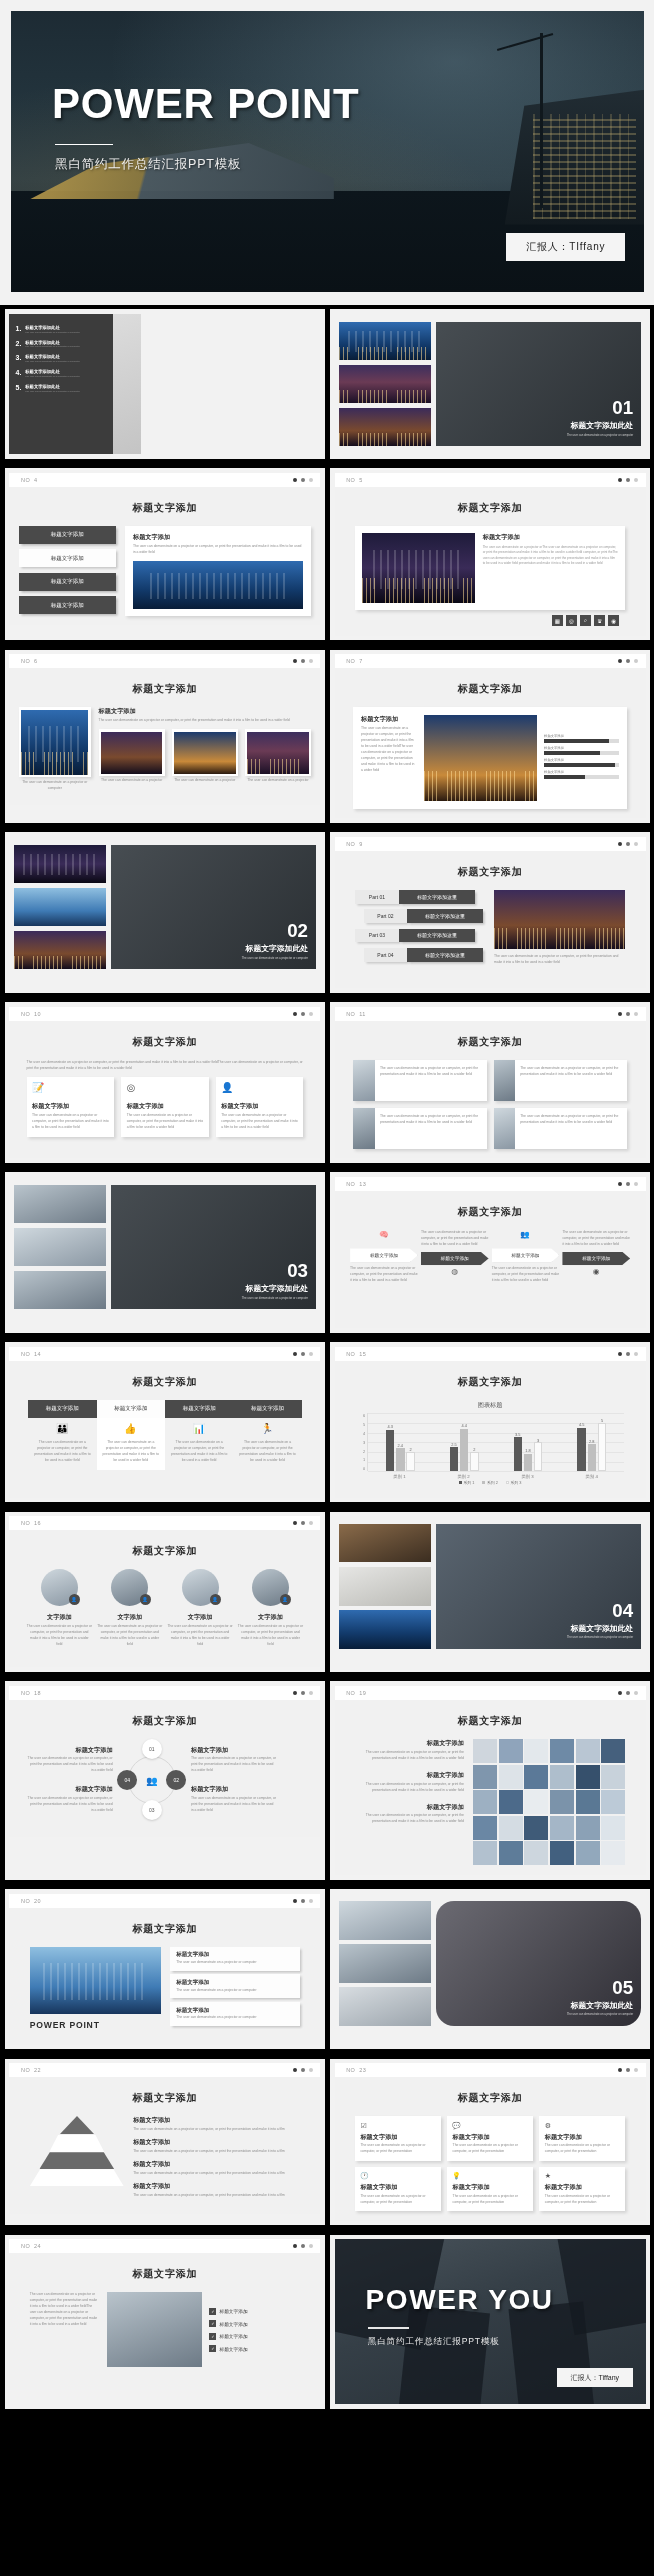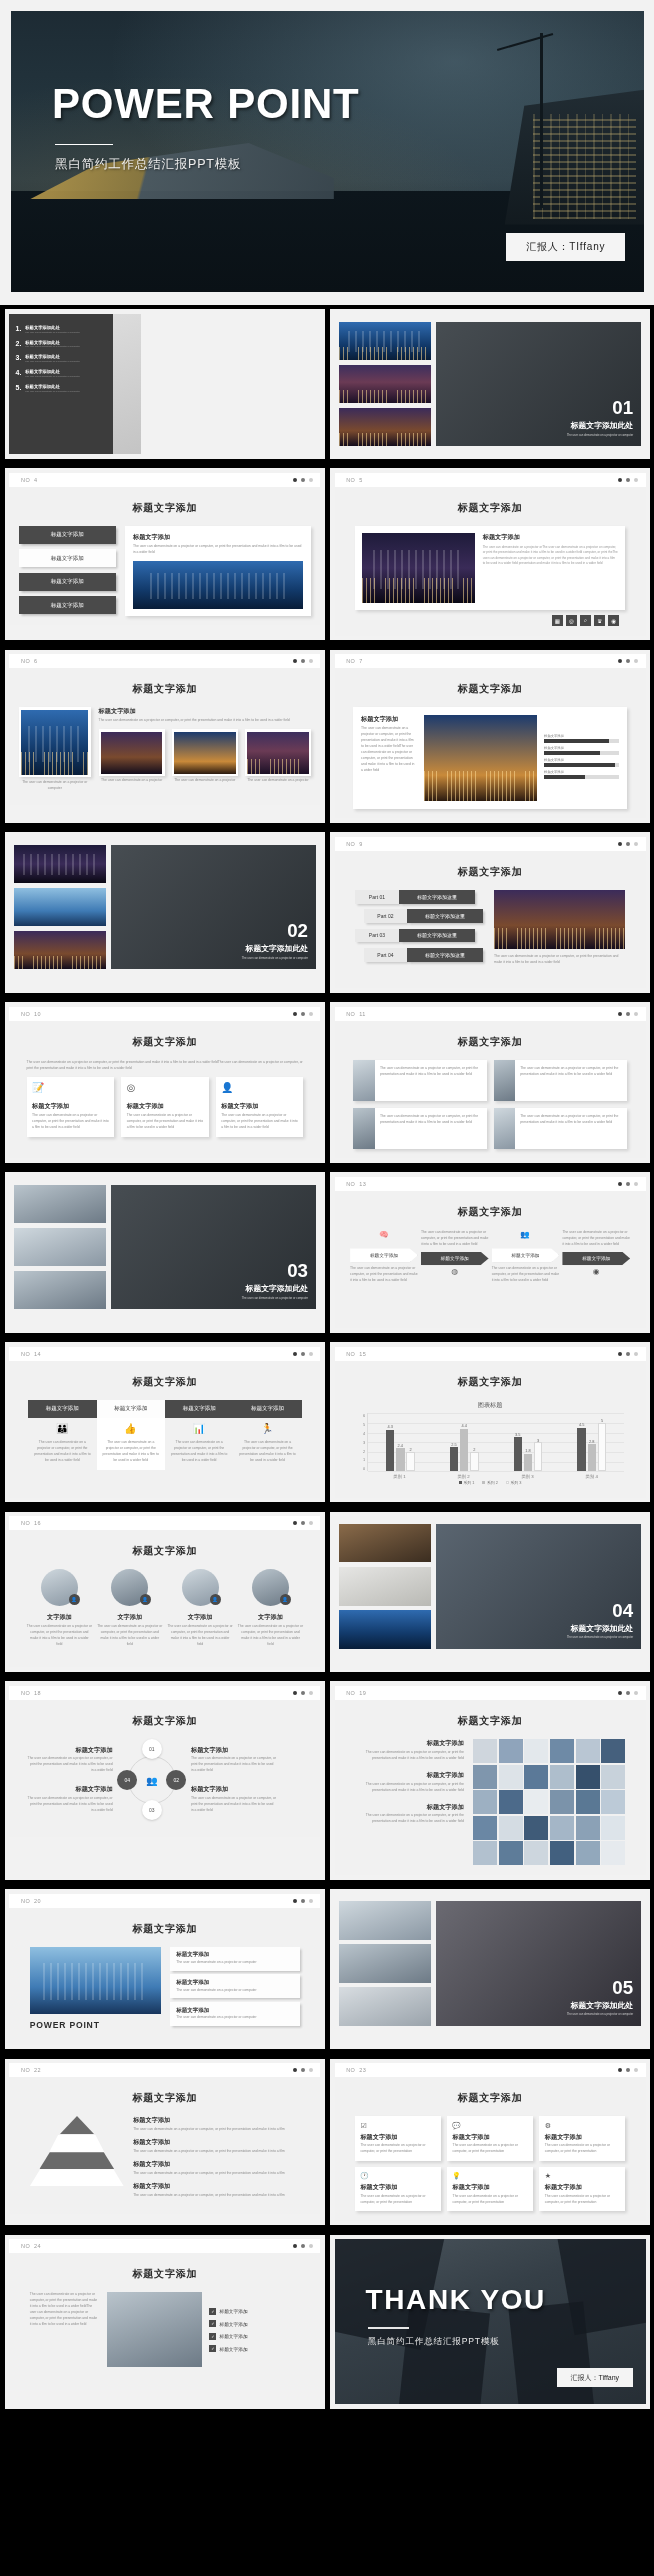--- a/index.html
+++ b/index.html
@@ -946,21 +946,21 @@
       </div>
     </div>
 
     <div class="cell">
       <div style="display:flex;gap:4.7px;height:140px;padding:7.8px 4.7px;">
         <div style="width:92px;display:flex;flex-direction:column;gap:4.7px;">
           <div class="ph ph-person" style="flex:1;"></div>
           <div class="ph ph-office" style="flex:1;"></div>
           <div class="ph" style="flex:1;background:linear-gradient(160deg,#d8dde1,#9aa3ab);"></div>
         </div>
-        <div class="ph" style="flex:1;position:relative;background:linear-gradient(135deg,#6b6a72,#2f2e35);">
+        <div class="ph" style="flex:1;position:relative;background:linear-gradient(135deg,#6b6a72,#2f2e35);border-radius:18px;">
           <div style="position:absolute;right:7.8px;bottom:9.4px;text-align:right;">
             <div style="font-size:18.7px;font-weight:700;color:#fff;line-height:1;">05</div>
             <div style="font-size:7.8px;font-weight:700;color:#fff;margin-top:2.3px;">标题文字添加此处</div>
             <div style="font-size:2.8px;color:#cfcfcf;margin-top:1.6px;">The user can demonstrate on a projector or computer</div>
           </div>
         </div>
       </div>
     </div>
   </div>
 
@@ -1091,21 +1091,21 @@
       </div>
     </div>
 
     <div class="cell">
       <div class="thanks">
         <div class="tw" style="left:-6%;top:-10%;width:38%;height:70%;transform:rotate(12deg);"></div>
         <div class="tw" style="right:-4%;top:-8%;width:30%;height:62%;transform:rotate(-10deg);"></div>
         <div class="tw" style="left:22%;bottom:-14%;width:26%;height:72%;transform:rotate(6deg);"></div>
         <div class="tw" style="right:18%;bottom:-18%;width:24%;height:78%;transform:rotate(-6deg);"></div>
         <div class="thanks-inner">
-          <div class="thanks-title">THANK YOU</div>
+          <div class="thanks-title">POWER YOU</div>
           <div class="thanks-rule"></div>
           <div class="thanks-sub">黑白简约工作总结汇报PPT模板</div>
         </div>
         <div class="thanks-badge">汇报人：Tiffany</div>
       </div>
     </div>
   </div>
 
 </div>
 

